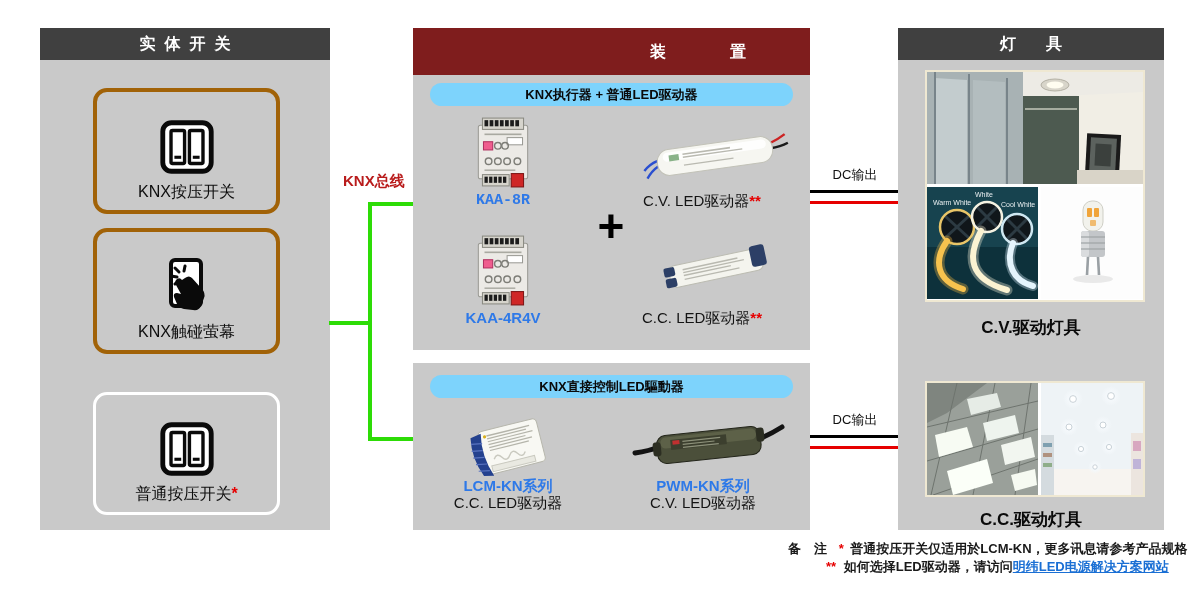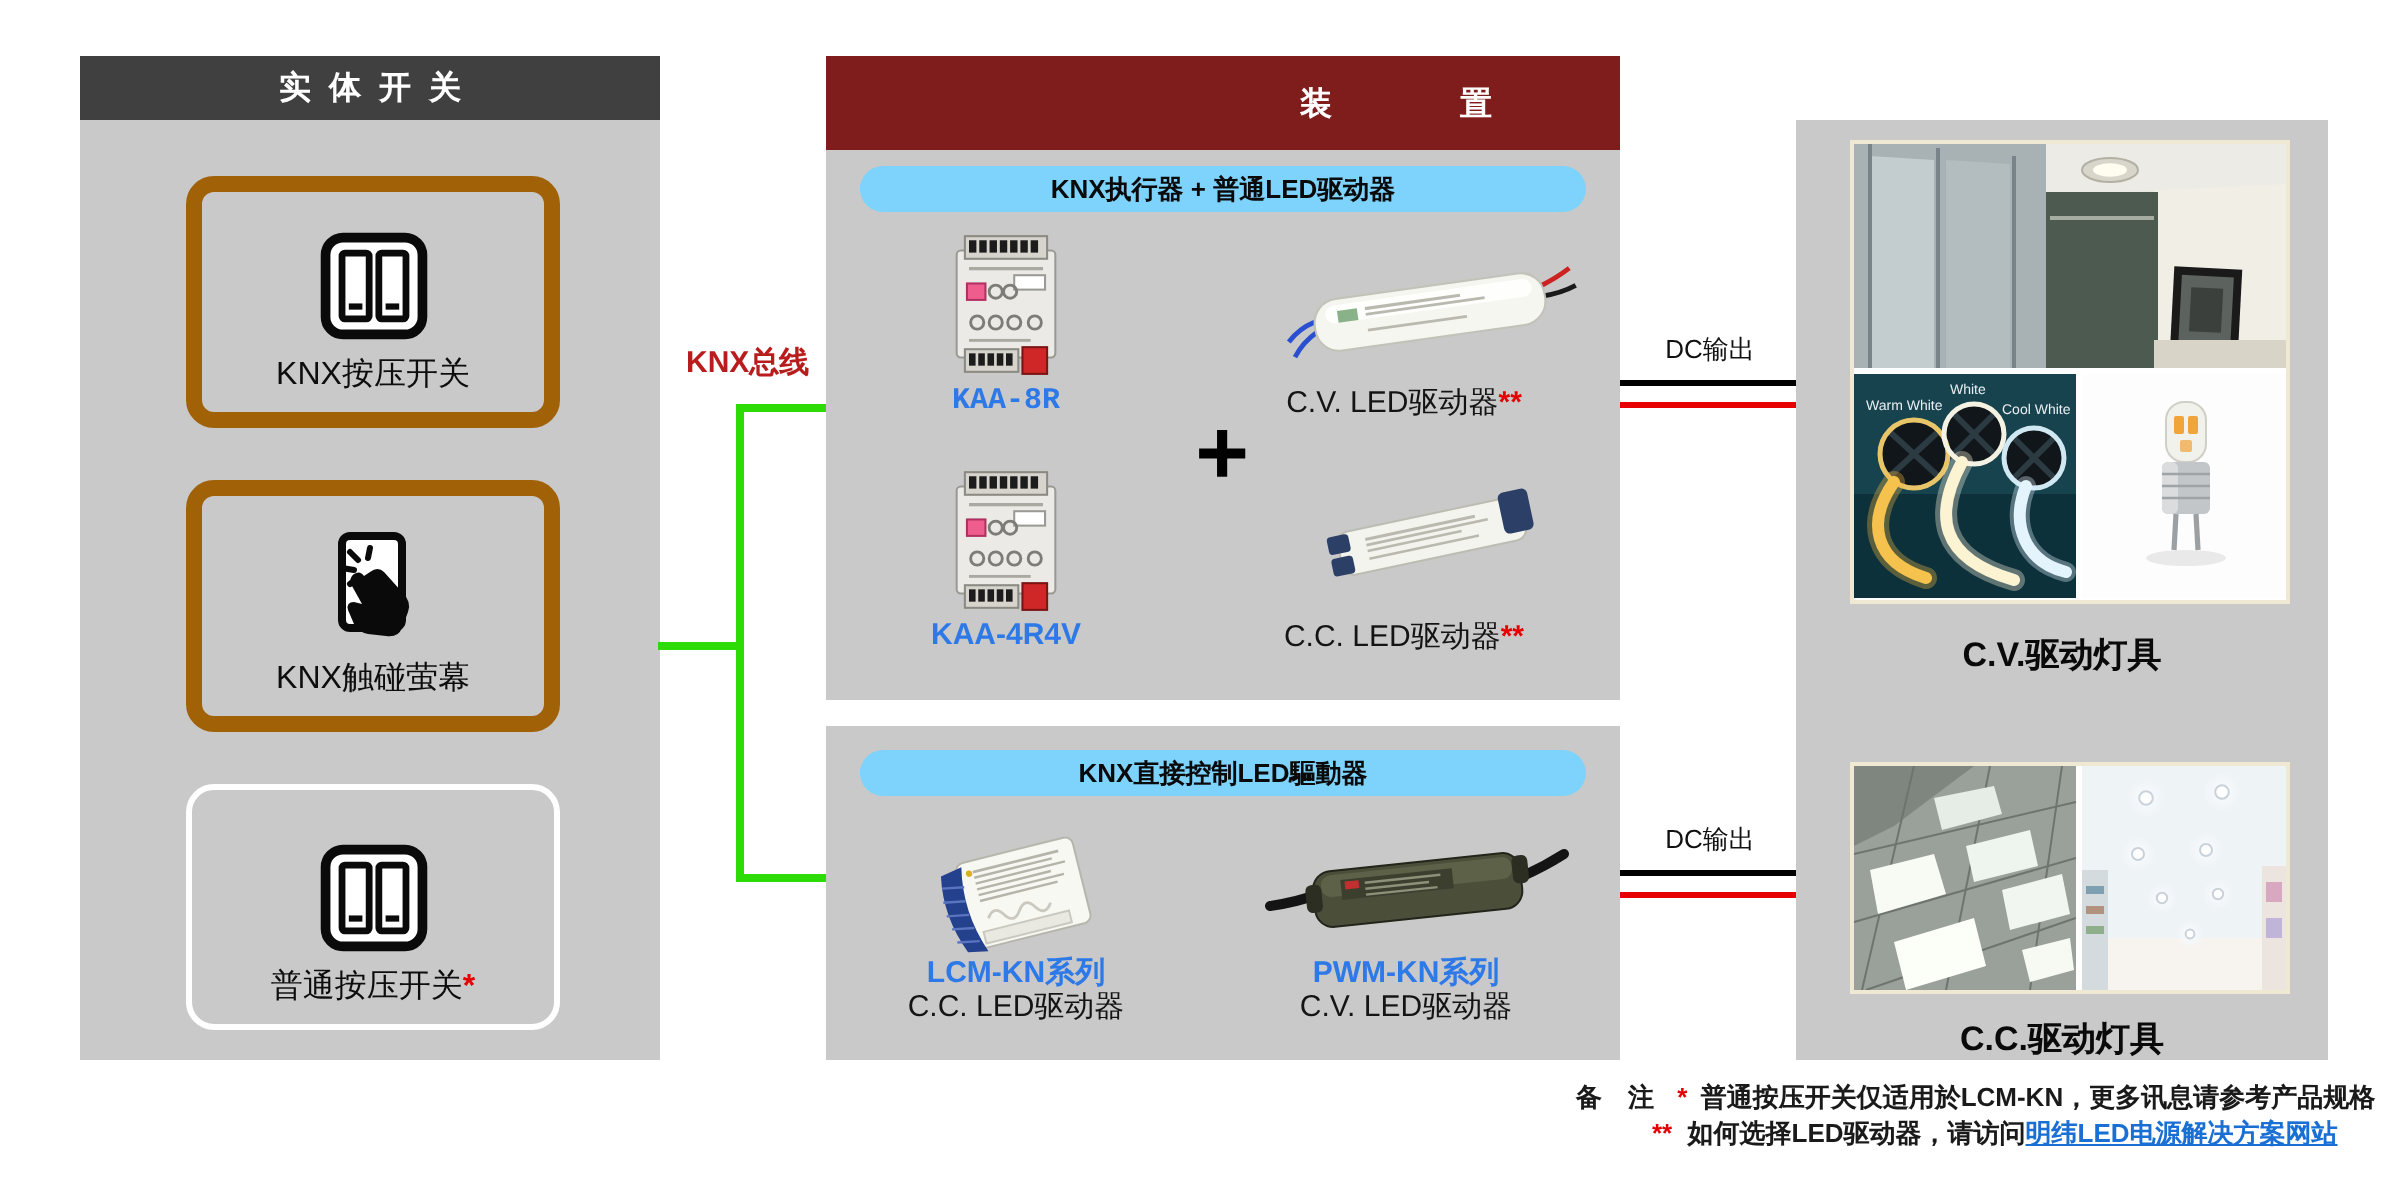--- a/index.html
+++ b/index.html
@@ -13,21 +13,21 @@
     background:#404040; color:#fff; font-size:16px; font-weight:bold;
     display:flex; align-items:center; justify-content:center; }
   .panel-body { position:absolute; left:0; top:32px; right:0; bottom:0; background:#c9c9c9; }
 
   
   #left-panel { left:40px; top:28px; width:290px; height:502px; }
   #left-panel .panel-header span { letter-spacing:9px; padding-left:9px; }
   .switch-card { position:absolute; left:53px; width:187px; border-radius:14px;
     display:flex; flex-direction:column; align-items:center; justify-content:flex-end;
     padding-bottom:9px; }
-  .switch-card.green { border:8px solid #a16207; }
+  .switch-card.green { border:4px solid #a16207; }
   .switch-card.white { border:3px solid #ffffff; }
   .switch-card .icon { flex:0 0 auto; margin-bottom:4px; }
   .switch-label { font-size:16px; font-weight:500; color:#0d0d0d; line-height:1.2; }
   .star { color:#e60000; font-weight:bold; }
 
   
   .busline { position:absolute; background:#2ddc06; }
   .bus-label { position:absolute; left:343px; top:172px; font-size:15px; font-weight:600; color:#b91c1c; }
 
   
@@ -86,21 +86,21 @@
         <svg class="icon" width="62" height="62" viewBox="0 0 64 64">
           <rect x="7" y="7" width="50" height="50" rx="9" fill="#fff" stroke="#0a0a0a" stroke-width="5"></rect>
           <rect x="15.5" y="15" width="14" height="34" rx="1.5" fill="#fff" stroke="#0a0a0a" stroke-width="3.5"></rect>
           <rect x="34.5" y="15" width="14" height="34" rx="1.5" fill="#fff" stroke="#0a0a0a" stroke-width="3.5"></rect>
           <rect x="19" y="41" width="7" height="3.2" fill="#0a0a0a"></rect>
           <rect x="38" y="41" width="7" height="3.2" fill="#0a0a0a"></rect>
         </svg>
         <div class="switch-label">KNX按压开关</div>
       </div>
 
-      <div class="switch-card green" style="top:180px; height:126px;">
+      <div class="switch-card green" style="top:168px; height:126px;">
         <svg class="icon" width="64" height="64" viewBox="0 0 64 64">
           <rect x="16" y="6" width="30" height="46" rx="4" fill="#fff" stroke="#0a0a0a" stroke-width="4"></rect>
           <g stroke="#0a0a0a" stroke-width="3" stroke-linecap="round">
             <line x1="20" y1="14" x2="24" y2="18"></line>
             <line x1="16" y1="22" x2="22" y2="23"></line>
             <line x1="20" y1="30" x2="24" y2="27"></line>
             <line x1="30" y1="12" x2="29" y2="17"></line>
           </g>
           <path d="M30 24 q4 -3 7 0 l9 10 q5 5 3 10 l-3 8 q-2 5 -8 4 l-9 -1 q-5 -1 -7 -5 l-3 -7 q-1 -4 3 -4 l4 1 -5 -9 q-2 -4 1 -6 q3 -2 5 1 z" fill="#0a0a0a"></path>
         </svg>
@@ -300,20 +300,23 @@
 
   <div class="dc-label" style="left:815px; top:166px; width:80px; text-align:center;">DC输出</div>
   <div class="dcline-black" style="left:810px; top:190px; width:89px;"></div>
   <div class="dcline-red" style="left:810px; top:201px; width:89px;"></div>
 
   <div class="dc-label" style="left:815px; top:411px; width:80px; text-align:center;">DC输出</div>
   <div class="dcline-black" style="left:810px; top:435px; width:89px;"></div>
   <div class="dcline-red" style="left:810px; top:446px; width:89px;"></div>
 
   <div class="panel" id="right-panel">
+    <div class="panel-header">
+      <span>灯具</span>
+    </div>
     <div class="panel-body"></div>
 
     <div class="montage" id="montage-cv">
       <div class="photo photo-room">
         <svg viewBox="0 0 216 112" preserveAspectRatio="none">
           <rect width="216" height="112" fill="#e9e7e1"></rect>
           <rect x="150" y="18" width="66" height="94" fill="#f1eee5"></rect>
           <polygon points="0,0 216,0 216,20 96,26 0,36" fill="#edebe5"></polygon>
           <rect x="96" y="24" width="56" height="88" fill="#4d5a50"></rect>
           <g fill="#fffef0">

